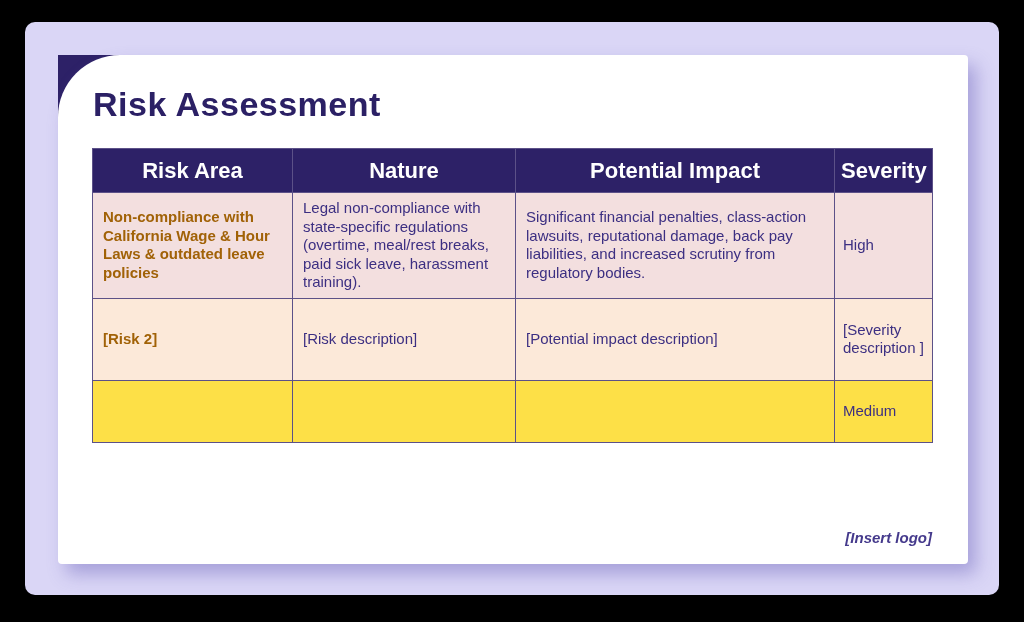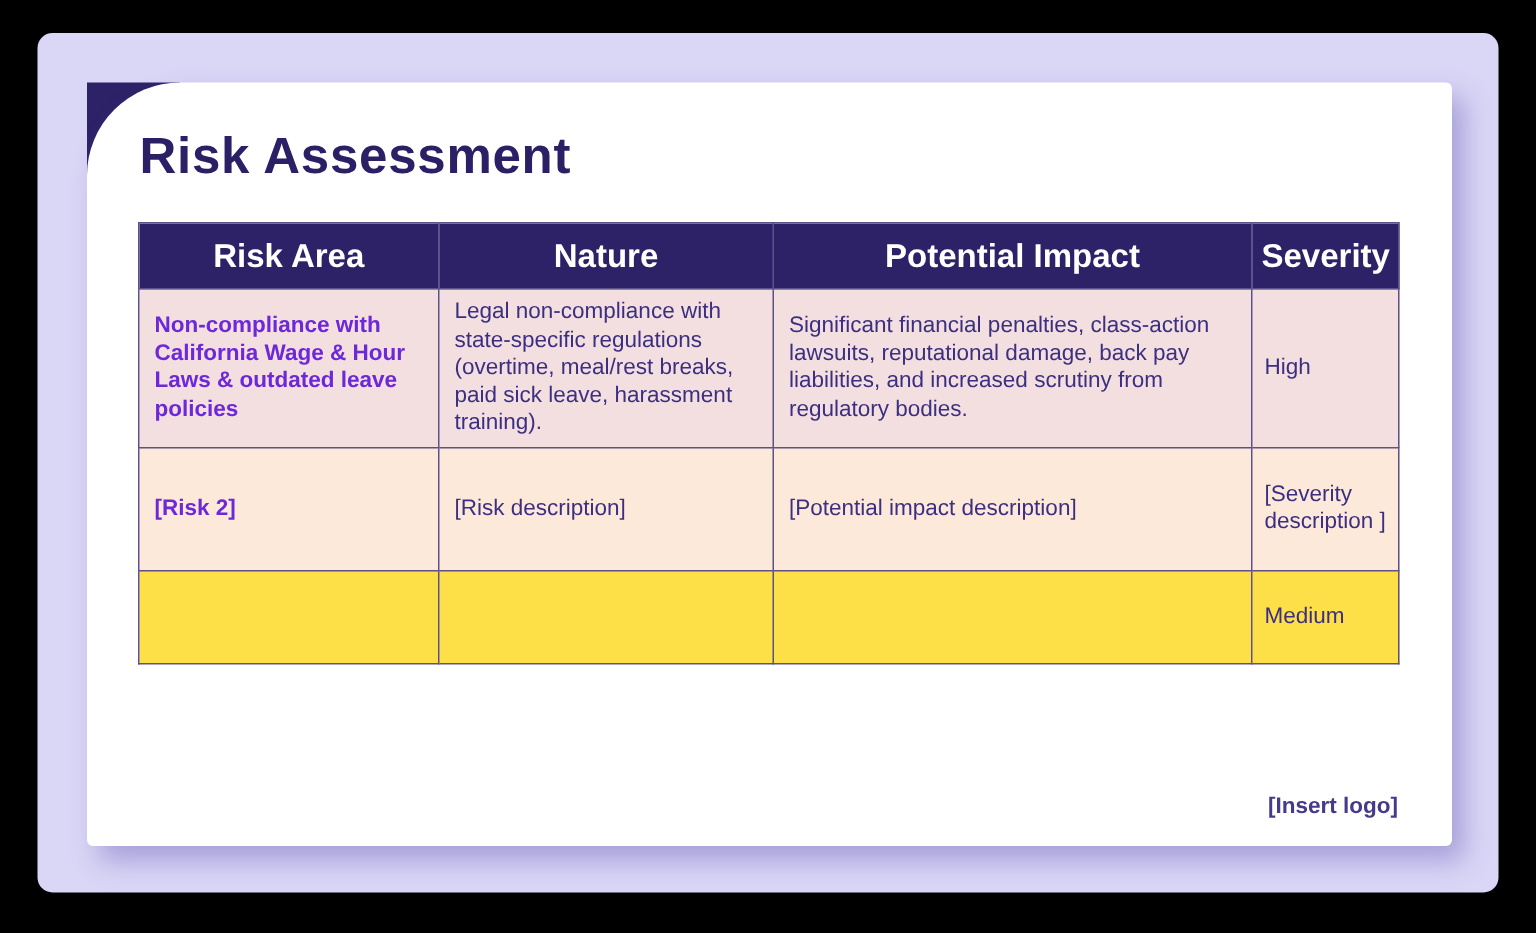--- a/index.html
+++ b/index.html
@@ -96,27 +96,28 @@
     text-align: left;
     padding: 6px 10px;
   }
   .risk-table td.severity-cell { padding: 6px 8px; }
   .row-1 td { background: #f3dfdf; height: 101px; }
   .row-2 td { background: #fce9d9; height: 82px; }
   .row-3 td { background: #fde047; height: 62px; }
   .row-4 td { background: #fdf8c8; height: 83px; }
   td.cell-bold {
     font-weight: bold;
-    color: #6d28d9;
+    color: #a16207;
   }
   .logo-placeholder {
     position: absolute;
     right: 36px;
     top: 474px;
     font-size: 15px;
+    font-style: italic;
     font-weight: bold;
     color: #453a8c;
   }
 </style>
 </head>
 <body>
 
 <div class="frame">
   <div class="slide-bg"></div>
 

